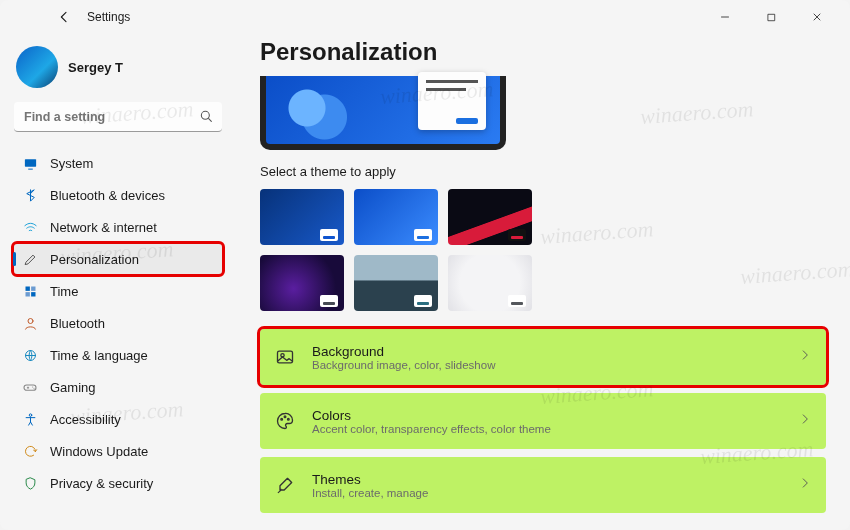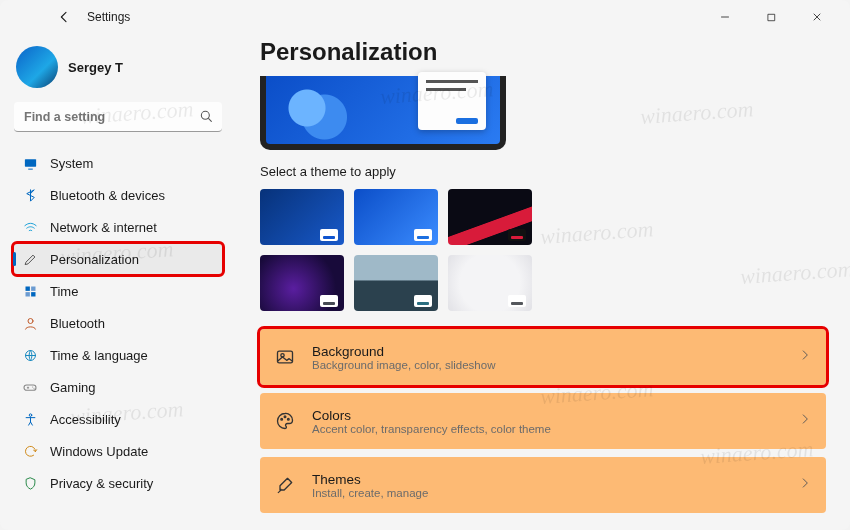--- a/index.html
+++ b/index.html
@@ -140,21 +140,21 @@
   .t3 .chip{ background:#111;} .t3 .dot{ background:#d81b3a;}
   .t4 { background: radial-gradient(circle at 40% 60%, #5a1ea0, #180a3a 70%);}
   .t4 .dot{ background:#474b55;}
   .t5 { background: linear-gradient(180deg,#9fb9c8 45%,#2b414e 46%);}
   .t5 .dot{ background:#2b6e80;}
   .t6 { background: radial-gradient(circle at 50% 50%, #f4f4f6 0 30px, #d8d8de 60px);}
   .t6 .dot{ background:#54575c;}
 
   .option-list { display:flex; flex-direction:column; gap:8px; }
   .option {
-    background:#fdba74;
+    background:#bef264;
     border-radius:4px;
     height:56px;
     display:flex; align-items:center;
     padding: 0 14px;
     gap:16px;
     cursor:pointer;
   }
   .option .oicon { width:22px; height:22px; color:#333; display:flex;align-items:center;justify-content:center;}
   .option .otext { flex:1; display:flex; flex-direction:column; }
   .option .otitle { font-size:13.5px; }

